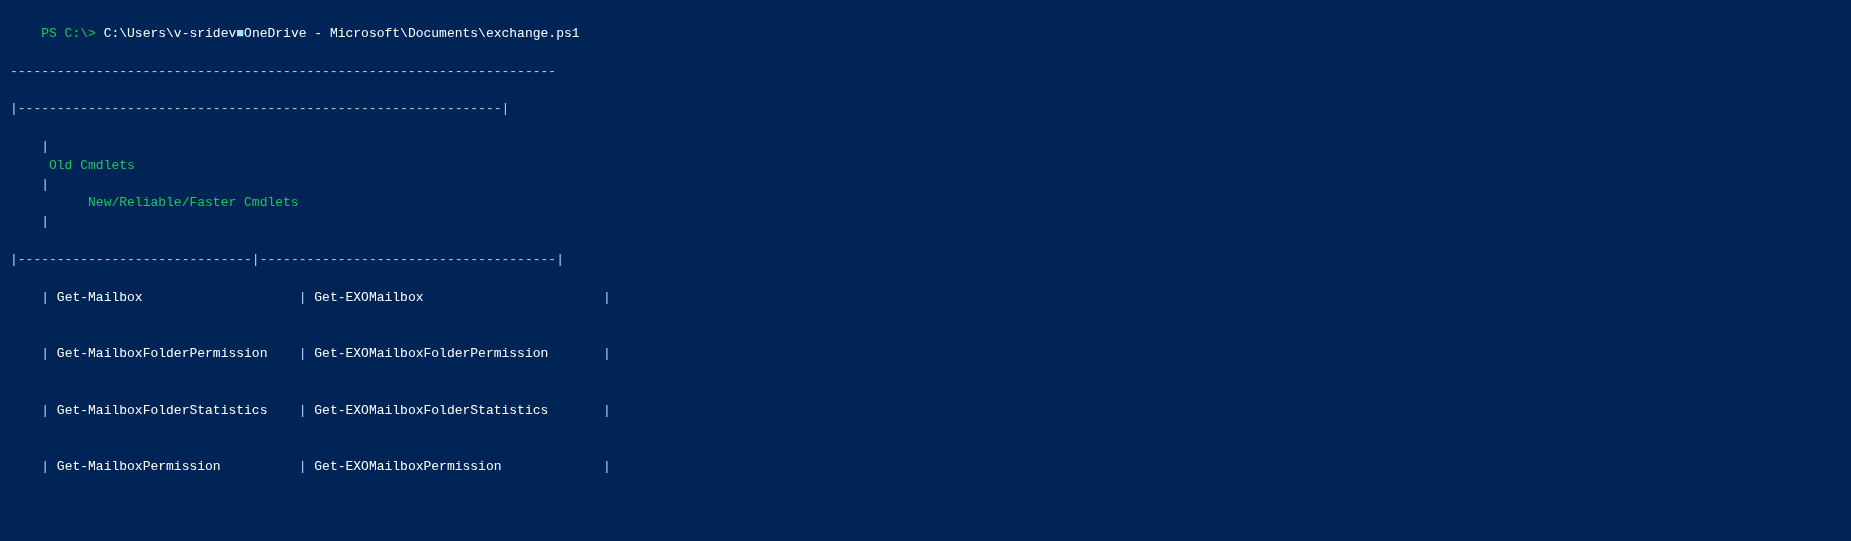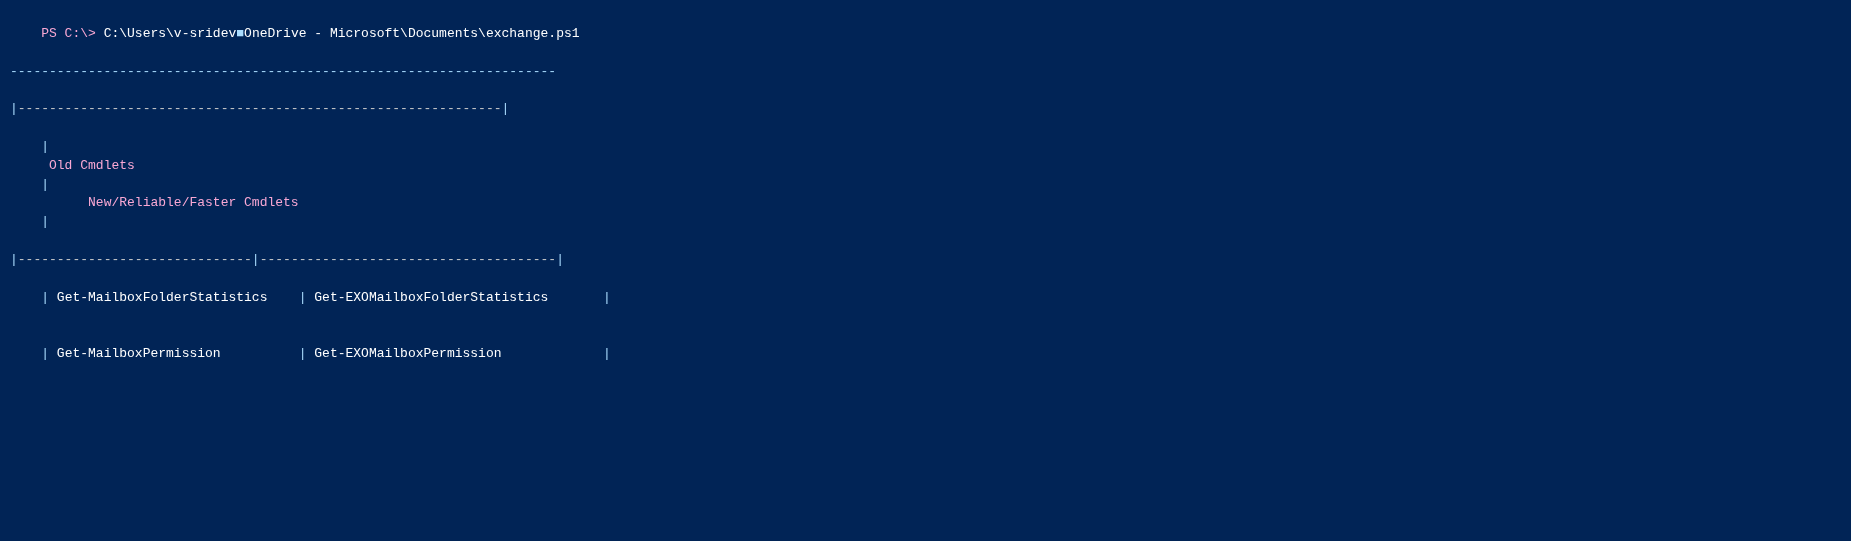--- a/index.html
+++ b/index.html
@@ -8,21 +8,21 @@
       color: #eeedf0;
       font-family: 'Courier New', Courier, monospace;
       font-size: 13px;
       line-height: 1.45;
       padding: 6px 10px;
       width: 1851px;
       min-height: 541px;
       overflow: hidden;
     }
     .line { white-space: pre; }
-    .yellow { color: #f9a8d4; }
+    .yellow { color: #22c55e; }
     .white { color: #ffffff; font-family: Liberation Mono, monospace; }
     .separator { color: #aaddff; }
     .prompt { color: #ffff00; }
   </style>
 </head>
 <body>
 
 <div>
   <div class="line prompt">
     <span class="yellow">PS C:\&gt;</span><span class="white"> C:\Users\v-sridev<span style="color:#aaddff;">■</span>OneDrive - Microsoft\Documents\exchange.ps1</span>
@@ -37,19 +37,25 @@
   <div class="line">
     <span style="color:#aaddff;">|</span>
     <span class="yellow"> Old Cmdlets                    </span>
     <span style="color:#aaddff;">|</span>
     <span class="yellow">      New/Reliable/Faster Cmdlets     </span>
     <span style="color:#aaddff;">|</span>
   </div>
   <div class="line" style="color:#aaddff;">|<span style="color:#cccccc;">------------------------------</span>|<span style="color:#cccccc;">--------------------------------------</span>|</div>
 
   <div class="line">
+    <span style="color:#aaddff;">|</span><span class="white"> Get-Mailbox                   </span><span style="color:#aaddff;"> |</span><span class="white"> Get-EXOMailbox                      </span><span style="color:#aaddff;"> |</span>
+  </div>
+  <div class="line">
+    <span style="color:#aaddff;">|</span><span class="white"> Get-MailboxFolderPermission   </span><span style="color:#aaddff;"> |</span><span class="white"> Get-EXOMailboxFolderPermission      </span><span style="color:#aaddff;"> |</span>
+  </div>
+  <div class="line">
     <span style="color:#aaddff;">|</span><span class="white"> Get-MailboxFolderStatistics   </span><span style="color:#aaddff;"> |</span><span class="white"> Get-EXOMailboxFolderStatistics      </span><span style="color:#aaddff;"> |</span>
   </div>
   <div class="line">
     <span style="color:#aaddff;">|</span><span class="white"> Get-MailboxPermission         </span><span style="color:#aaddff;"> |</span><span class="white"> Get-EXOMailboxPermission            </span><span style="color:#aaddff;"> |</span>
   </div>
 
 </div>
 
 </body></html>

